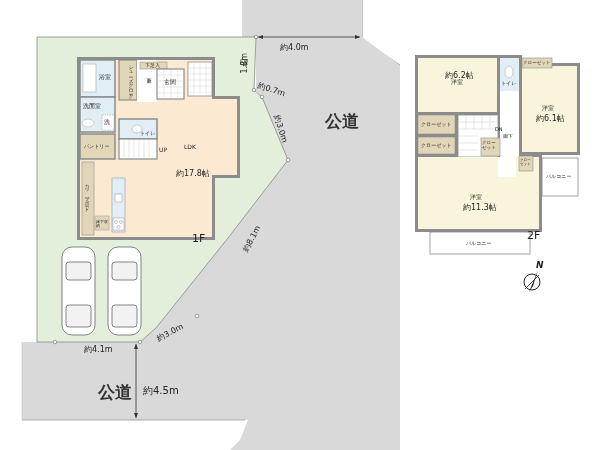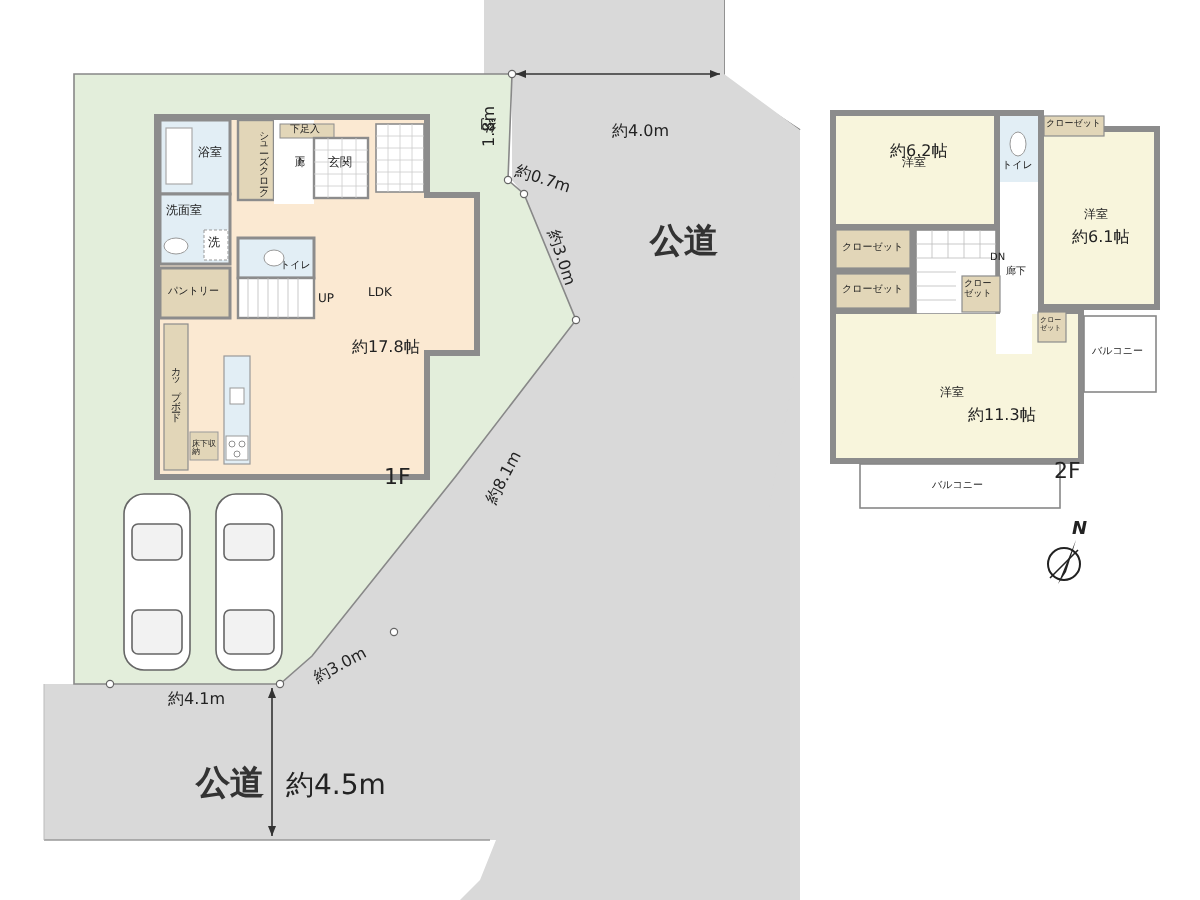--- a/index.html
+++ b/index.html
@@ -163,22 +163,22 @@
 
   <g transform="translate(532,282)">
     <circle cx="0" cy="0" r="8" fill="#fff" stroke="#222" stroke-width="1"></circle>
     <polygon points="6,-12 -3,10 1,4" fill="#222"></polygon>
     <line x1="-7" y1="7" x2="7" y2="-7" stroke="#222" stroke-width="0.8"></line>
   </g>
 </svg>
 
 <div class="lbl road" style="left:325px;top:113px;">公道</div>
 <div class="lbl road" style="left:98px;top:384px;">公道</div>
-<div class="lbl dim" style="left:306px;top:44px;margin-top:18px;">約4.0m</div>
-<div class="lbl dim" style="left:143px;top:386px;font-size:14px;">約4.5m</div>
+<div class="lbl dim" style="left:280px;top:44px;">約4.0m</div>
+<div class="lbl dim" style="left:143px;top:386px;font-size:10px;">約4.5m</div>
 <div class="lbl dim small vert" style="left:241px;top:53px;transform:rotate(180deg);">約1.8m</div>
 <div class="lbl dim small" style="left:257px;top:86px;transform:rotate(18deg);">約0.7m</div>
 <div class="lbl dim small" style="left:266px;top:125px;transform:rotate(72deg);">約3.0m</div>
 <div class="lbl dim small" style="left:238px;top:235px;transform:rotate(-62deg);">約8.1m</div>
 <div class="lbl dim small" style="left:156px;top:329px;transform:rotate(-28deg);">約3.0m</div>
 <div class="lbl dim small" style="left:84px;top:346px;">約4.1m</div>
 
 <div class="lbl floor" style="left:192px;top:233px;">1F</div>
 <div class="lbl small" style="left:99px;top:74px;">浴室</div>
 <div class="lbl tiny vert" style="left:123px;top:62px;width:10px;height:38px;">シューズクローク</div>
@@ -203,15 +203,15 @@
 <div class="lbl small" style="left:542px;top:105px;">洋室</div>
 <div class="lbl" style="left:536px;top:115px;">約6.1帖</div>
 <div class="lbl tiny" style="left:421px;top:122px;">クローゼット</div>
 <div class="lbl tiny" style="left:421px;top:143px;">クローゼット</div>
 <div class="lbl tiny" style="left:495px;top:127px;">DN</div>
 <div class="lbl tiny" style="left:503px;top:134px;">廊下</div>
 <div class="lbl tiny" style="left:482px;top:141px;width:17px;white-space:normal;font-size:4.5px;">クローゼット</div>
 <div class="lbl tiny" style="left:520px;top:159px;width:12px;white-space:normal;font-size:3.5px;">クローゼット</div>
 <div class="lbl tiny" style="left:546px;top:174px;">バルコニー</div>
 <div class="lbl small" style="left:470px;top:194px;">洋室</div>
-<div class="lbl" style="left:484px;top:204px;">約11.3帖</div>
+<div class="lbl" style="left:463px;top:204px;">約11.3帖</div>
 <div class="lbl tiny" style="left:466px;top:241px;">バルコニー</div>
 <div class="lbl" style="left:536px;top:261px;font-style:italic;font-weight:bold;font-size:9px;">N</div>
 
 </body></html>

